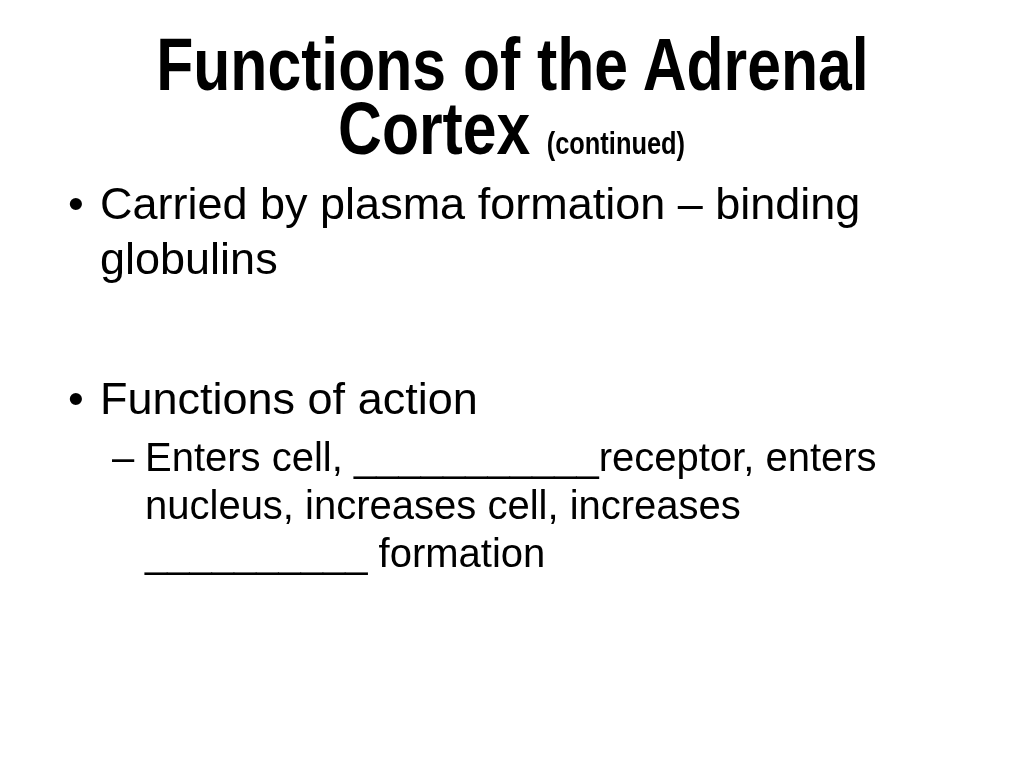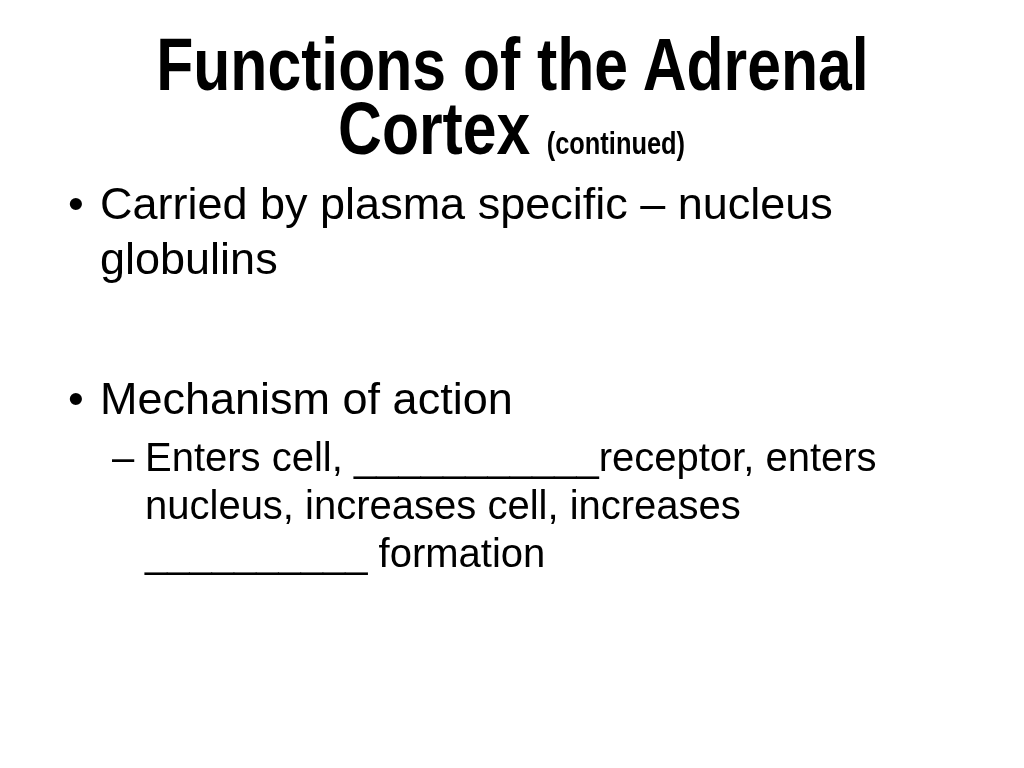--- a/index.html
+++ b/index.html
@@ -88,25 +88,25 @@
     <span class="title-line">
       <span class="squeeze">
         <span>Cortex</span><span class="continued">(continued)</span>
       </span>
     </span>
   </div>
 
   <ul class="content">
     <li class="bullet lvl1 b1">
       <span class="marker">•</span>
-      <span>Carried by plasma specific – nucleus globulins</span>
+      <span>Carried by plasma formation – binding globulins</span>
     </li>
     <li class="bullet lvl1 b2">
       <span class="marker">•</span>
-      <span>Mechanism of action</span>
+      <span>Functions of action</span>
     </li>
     <li class="bullet lvl2 b3">
       <span class="marker">–</span>
       <span>Enters cell, ___________receptor, enters nucleus, increases cell, increases __________ formation</span>
     </li>
   </ul>
 
 </div>
 
 </body></html>

